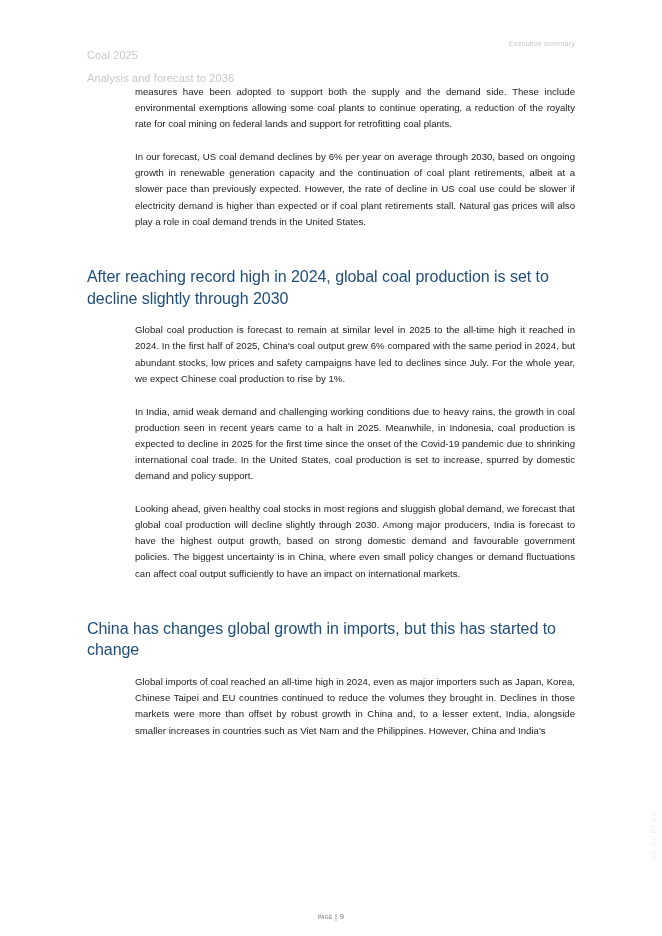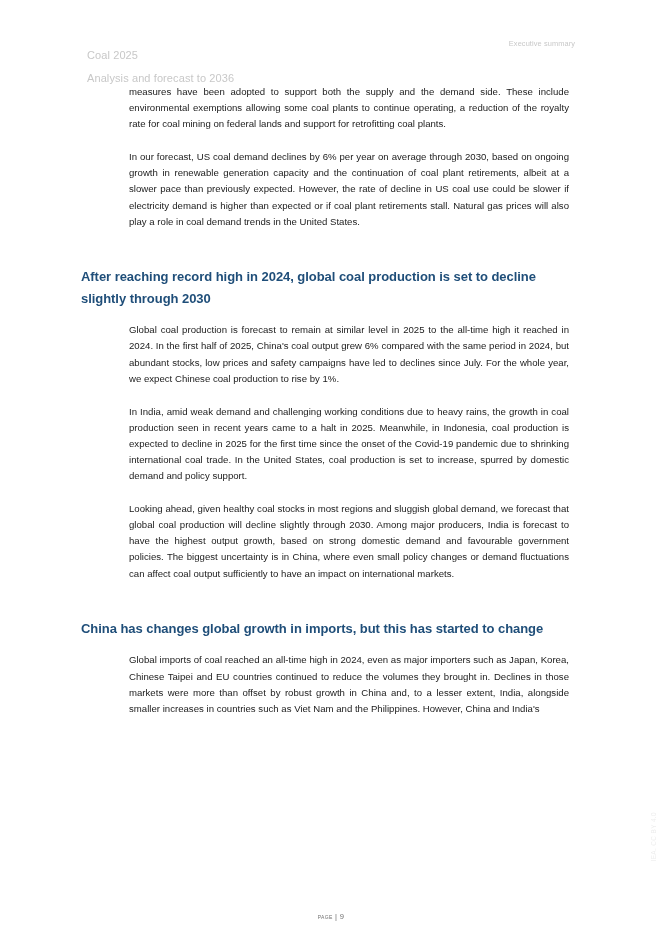--- a/index.html
+++ b/index.html
@@ -45,44 +45,44 @@
     line-height: 11.5px;
     color: #c8c8c8;
     letter-spacing: 0.1px;
     text-align: right;
   }
 
   
   .content {
     position: absolute;
     top: 84px;
-    left: 81px;
+    left: 87px;
     width: 488px;
   }
 
   p.body-par {
     margin: 0 0 17px 0;
     padding: 0;
     margin-left: 48px;
     width: 440px;
     font-size: 9.6px;
     line-height: 16.1px;
     color: #1b1b1b;
     text-align: justify;
     text-justify: inter-word;
     letter-spacing: 0.01px;
   }
 
   h2.section-heading {
     margin: 0;
     padding: 0;
     width: 470px;
-    font-size: 13px;
+    font-size: 16px;
     line-height: 21.8px;
-    font-weight: bold;
+    font-weight: normal;
     color: #1f4e79;
     letter-spacing: -0.05px;
   }
 
   .gap-before-heading { height: 19px; }
   .gap-after-heading  { height: 13px; }
 
   
   .page-footer {
     position: absolute;

